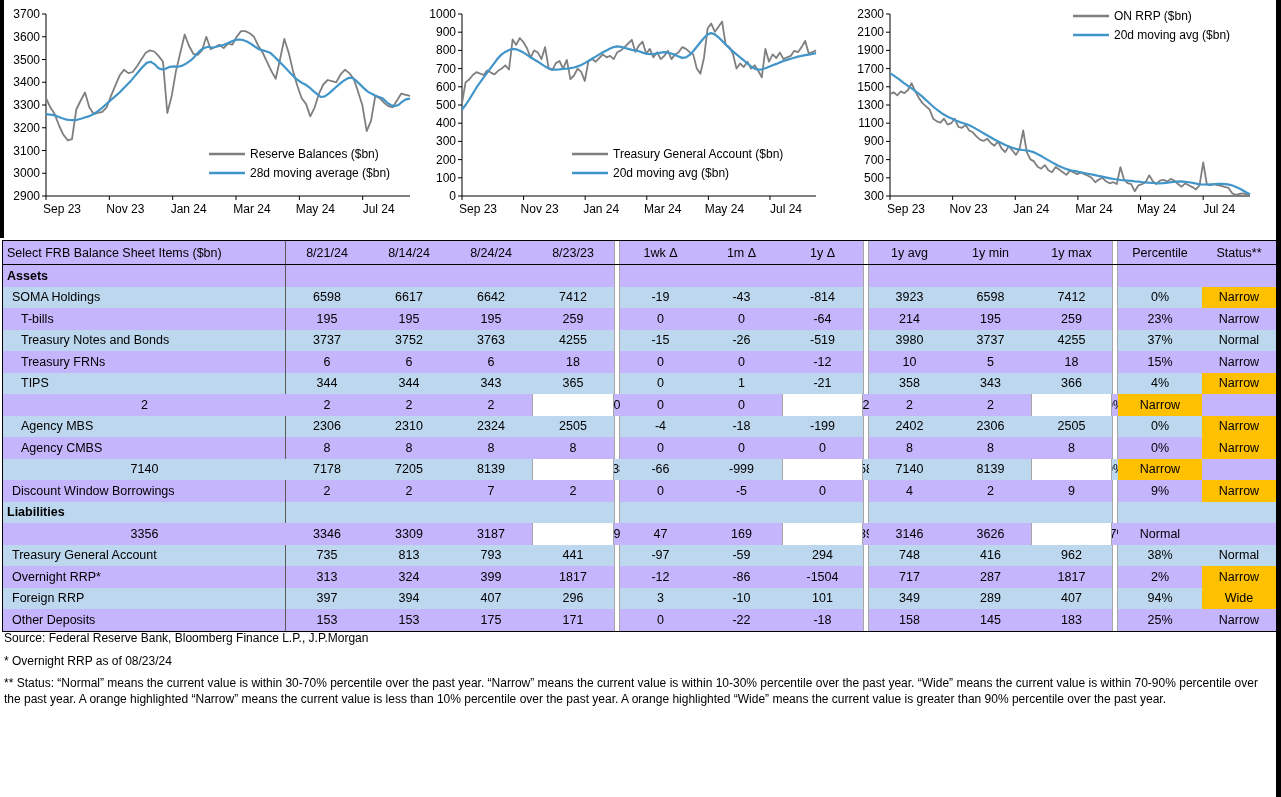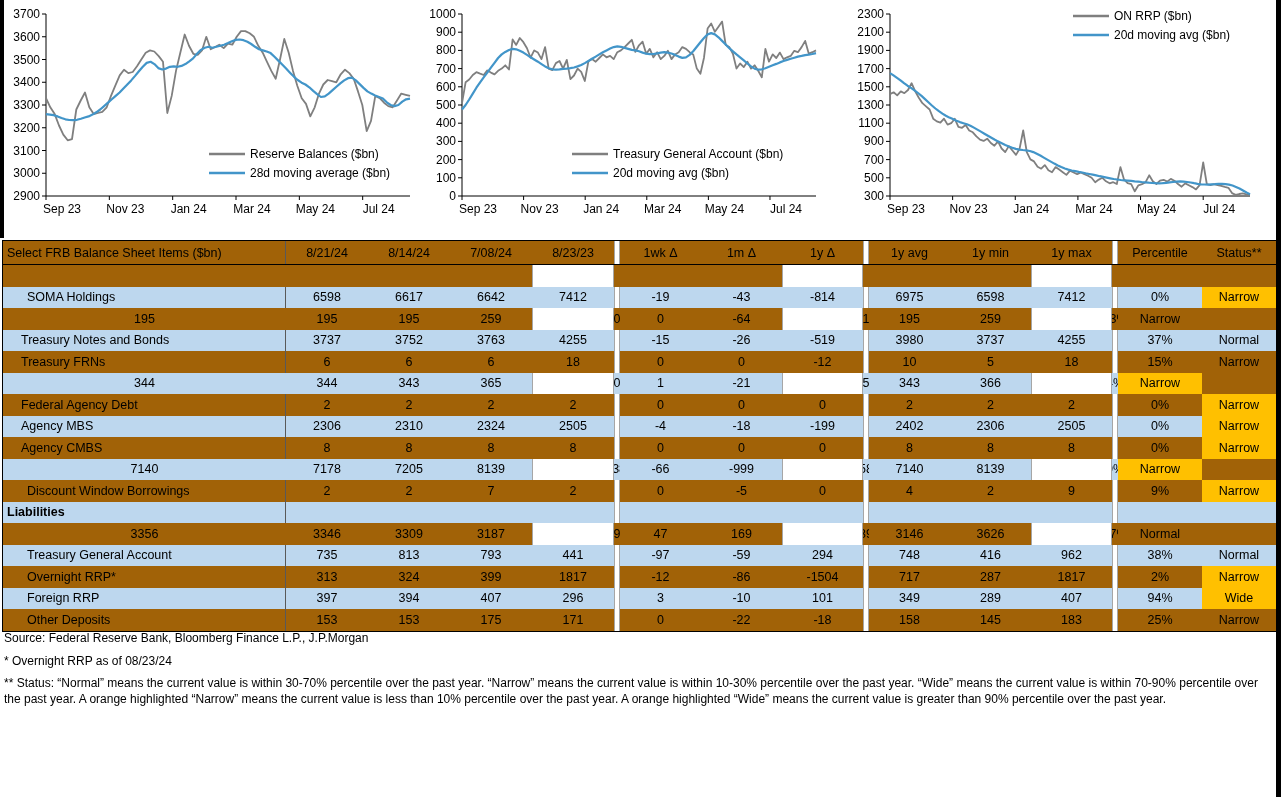--- a/index.html
+++ b/index.html
@@ -8,32 +8,32 @@
     font-family:"Liberation Sans","DejaVu Sans",sans-serif;color:#000;
   }
   .page{position:absolute;inset:0;}
   .edge{position:absolute;background:#000;}
   .edge-left{left:0;top:0;width:4px;height:238px;}
   .edge-right{left:1276px;top:0;width:5px;height:797px;}
   svg.chart{position:absolute;overflow:visible;}
   svg.chart text{font-family:"Liberation Sans","DejaVu Sans",sans-serif;font-size:12px;fill:#000;}
 
   
-  #bs-table{position:absolute;left:2px;top:240px;border:1.5px solid #000;background:#a16207;}
+  #bs-table{position:absolute;left:2px;top:240px;border:1.5px solid #000;background:#c4b5fd;}
   .trow{display:grid;grid-template-columns:283px repeat(4,82px) 6px repeat(3,81px) 6px repeat(3,81px) 6px 84px 74px;}
   .trow>div{height:21.5px;display:flex;align-items:center;justify-content:center;
             font-size:12.5px;white-space:nowrap;overflow:hidden;}
   .trow .lbl{justify-content:flex-start;border-right:1px solid #595959;}
   .trow .sep{background:#fff;border-left:1px solid #a6a6a6;border-right:1px solid #a6a6a6;}
   .thead>div{height:23px;}
   .thead{border-bottom:1.5px solid #000;}
   .trow.blue>div{background:var(--stripe);}
   .trow.blue>.sep{background:#fff;}
   .trow .ind0{padding-left:4px;font-weight:bold;}
-  .trow .ind1{padding-left:24px;}
+  .trow .ind1{padding-left:9px;}
   .trow .ind2{padding-left:18px;}
   .trow .hl{background:var(--orange) !important;}
 
   
   #notes{position:absolute;left:4px;top:631px;width:1268px;font-size:12px;line-height:1.3;}
   #notes .note{margin-bottom:7px;}
 </style>
 </head>
 <body>
 
@@ -168,35 +168,36 @@
       <text x="264" y="16">ON RRP ($bn)</text>
       <line x1="223" y1="31" x2="259" y2="31" stroke="#4295c9" stroke-width="2.4"></line>
       <text x="264" y="35">20d moving avg ($bn)</text>
     </svg>
 
   <div id="bs-table">
       <div class="trow thead">
         <div class="lbl ind0" style="font-weight: normal;">Select FRB Balance Sheet Items ($bn)</div>
         <div class="">8/21/24</div>
         <div class="">8/14/24</div>
-        <div class="">7/08/24</div>
+        <div class="">8/24/24</div>
         <div class="">8/23/23</div>
         <div class="sep"></div>
         <div class="">1wk Δ</div>
         <div class="">1m Δ</div>
         <div class="">1y Δ</div>
         <div class="sep"></div>
         <div class="">1y avg</div>
         <div class="">1y min</div>
         <div class="">1y max</div>
         <div class="sep"></div>
         <div class="">Percentile</div>
         <div class="">Status**</div>
       </div>
       <div class="trow ">
+        <div class="lbl ind0">Assets</div>
         <div class=""></div>
         <div class=""></div>
         <div class=""></div>
         <div class=""></div>
         <div class="sep"></div>
         <div class=""></div>
         <div class=""></div>
         <div class=""></div>
         <div class="sep"></div>
         <div class=""></div>
@@ -210,28 +211,29 @@
         <div class="lbl ind1">SOMA Holdings</div>
         <div class="">6598</div>
         <div class="">6617</div>
         <div class="">6642</div>
         <div class="">7412</div>
         <div class="sep"></div>
         <div class="">-19</div>
         <div class="">-43</div>
         <div class="">-814</div>
         <div class="sep"></div>
-        <div class="">6975</div>
+        <div class="">3923</div>
         <div class="">6598</div>
         <div class="">7412</div>
         <div class="sep"></div>
         <div class="">0%</div>
         <div class="hl">Narrow</div>
       </div>
       <div class="trow ">
+        <div class="lbl ind2">T-bills</div>
         <div class="">195</div>
         <div class="">195</div>
         <div class="">195</div>
         <div class="">259</div>
         <div class="sep"></div>
         <div class="">0</div>
         <div class="">0</div>
         <div class="">-64</div>
         <div class="sep"></div>
         <div class="">214</div>
@@ -271,38 +273,38 @@
         <div class="">-12</div>
         <div class="sep"></div>
         <div class="">10</div>
         <div class="">5</div>
         <div class="">18</div>
         <div class="sep"></div>
         <div class="">15%</div>
         <div class="">Narrow</div>
       </div>
       <div class="trow blue">
+        <div class="lbl ind2">TIPS</div>
         <div class="">344</div>
         <div class="">344</div>
         <div class="">343</div>
         <div class="">365</div>
         <div class="sep"></div>
         <div class="">0</div>
         <div class="">1</div>
         <div class="">-21</div>
         <div class="sep"></div>
         <div class="">358</div>
         <div class="">343</div>
         <div class="">366</div>
         <div class="sep"></div>
         <div class="">4%</div>
         <div class="hl">Narrow</div>
       </div>
       <div class="trow ">
-        <div class="lbl ind2">Federal Agency Debt</div>
         <div class="">2</div>
         <div class="">2</div>
         <div class="">2</div>
         <div class="">2</div>
         <div class="sep"></div>
         <div class="">0</div>
         <div class="">0</div>
         <div class="">0</div>
         <div class="sep"></div>
         <div class="">2</div>

